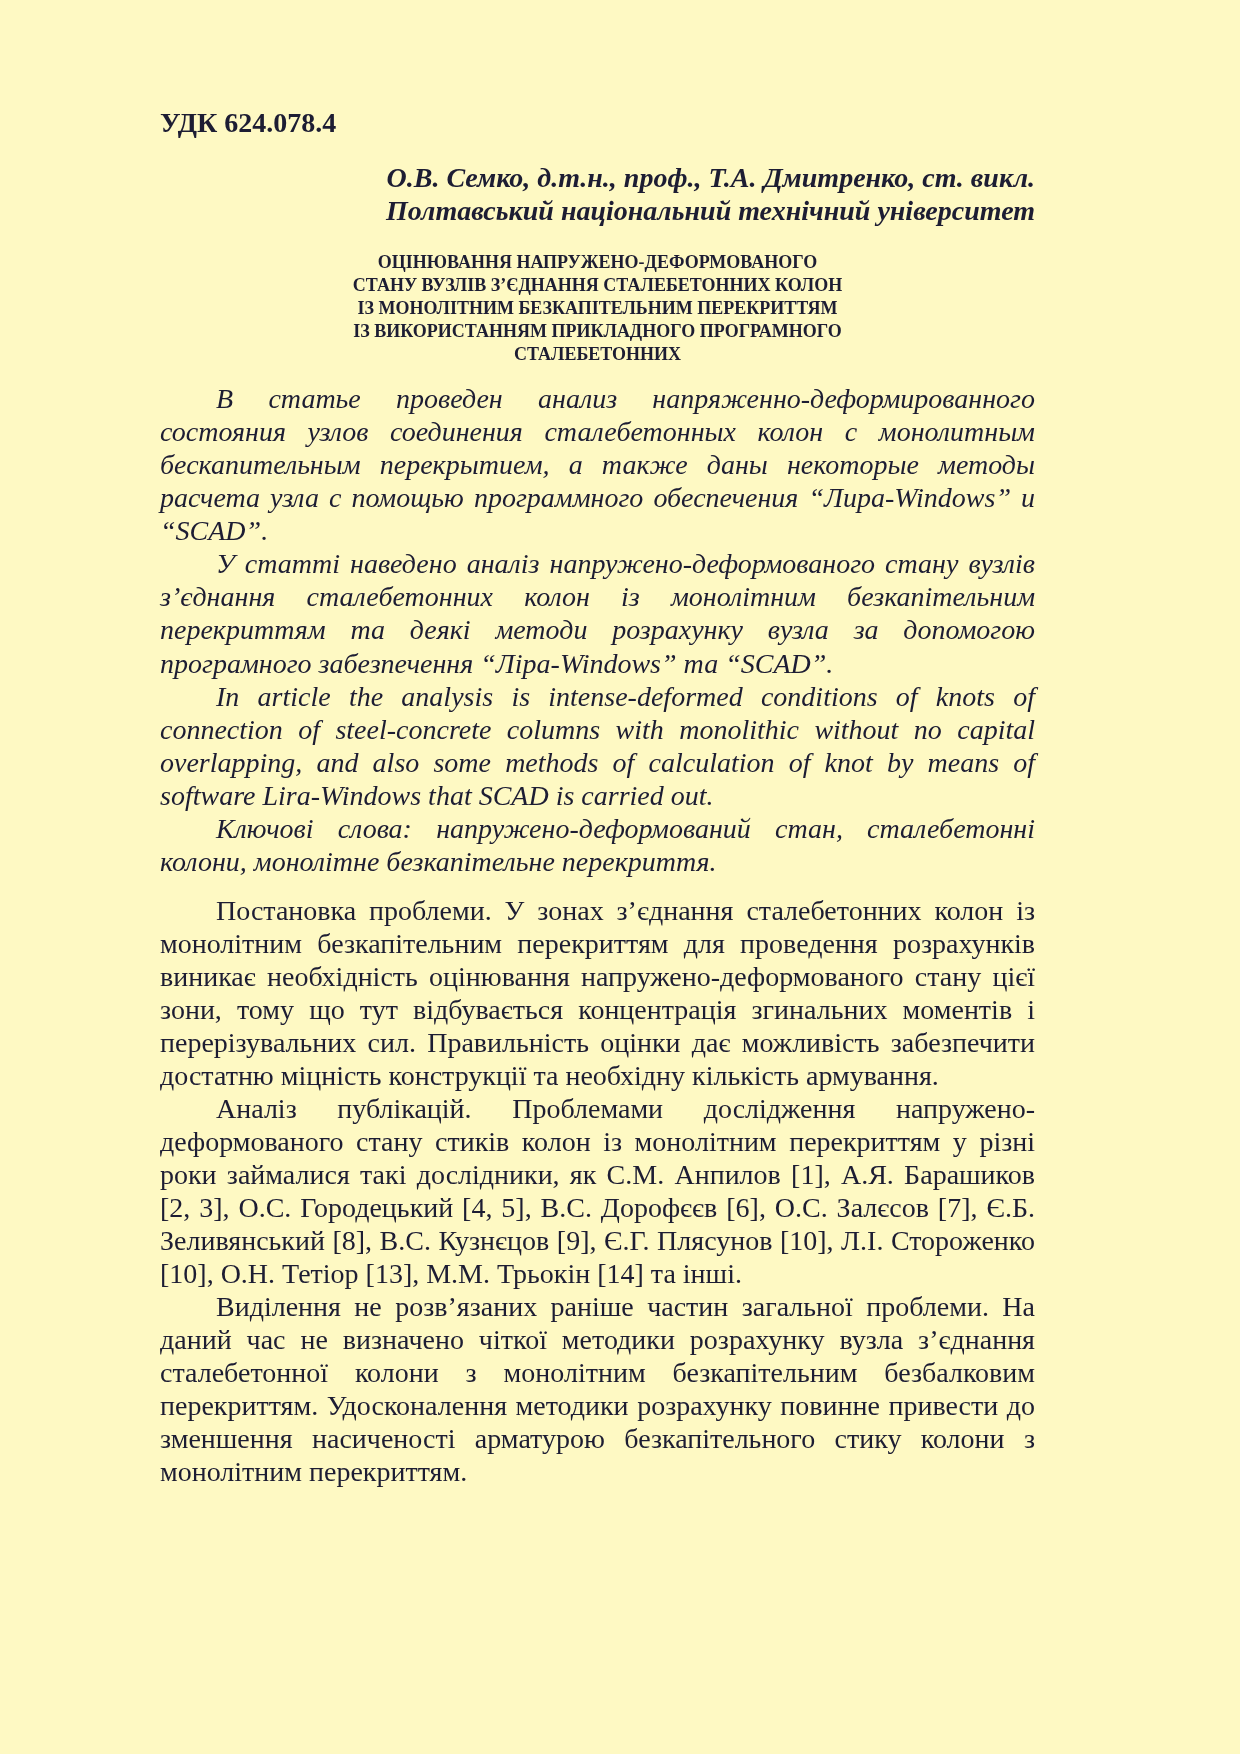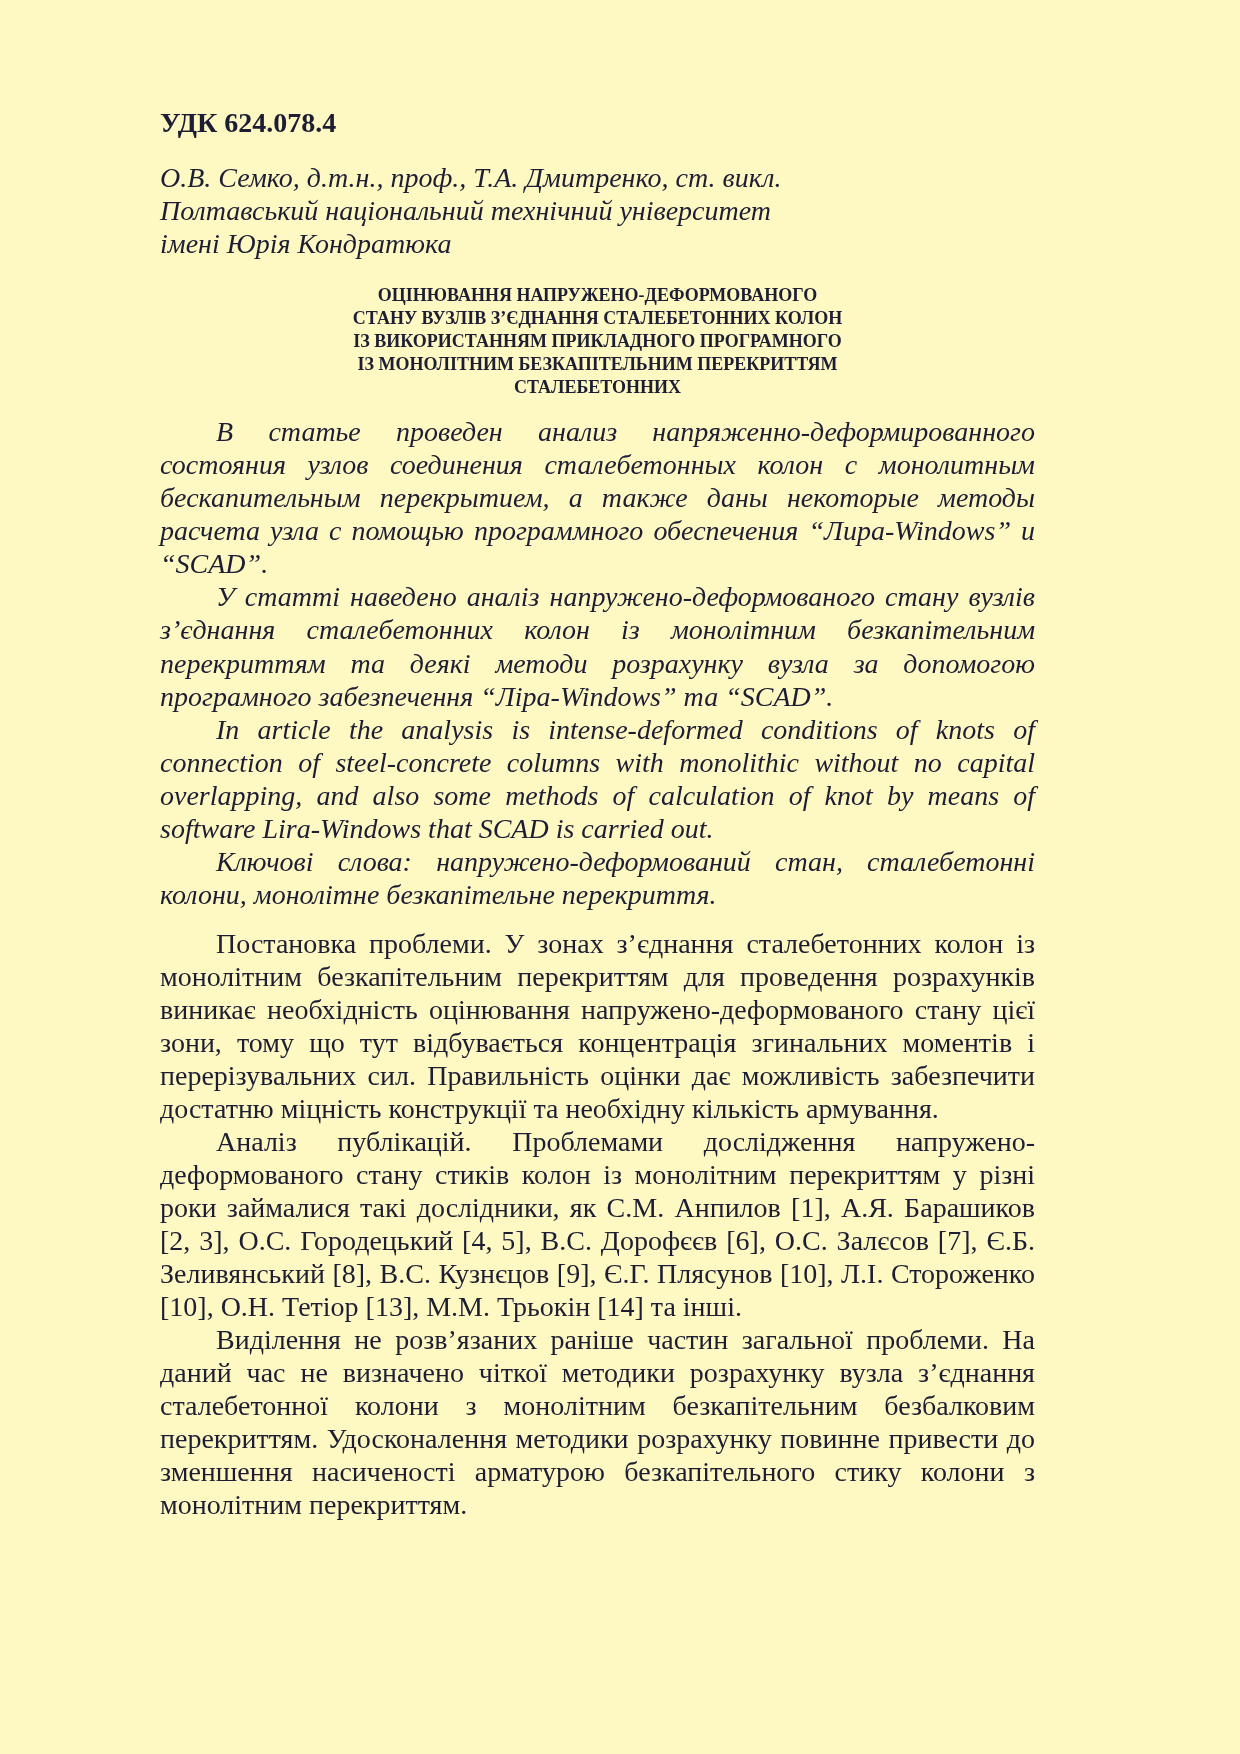--- a/index.html
+++ b/index.html
@@ -22,22 +22,23 @@
     line-height: 1.18;
     color: #1d1d33;
     background: #fef9c3;
   }
   .udc {
     font-weight: bold;
     text-align: left;
   }
   .authors {
     margin-top: 22px;
-    text-align: left;
+    text-align: right;
     font-style: italic;
+    font-weight: bold;
   }
   .title {
     margin: 24px 0 0 0;
     text-align: center;
     font-weight: bold;
     font-size: 18px;
     line-height: 1.28;
   }
   .abstract-block {
     margin-top: 16px;
@@ -58,28 +59,27 @@
 </head>
 <body>
 
 <div class="page">
 
   <div class="udc">УДК 624.078.4</div>
 
   <div class="authors">
     <div>О.В. Семко, д.т.н., проф., Т.А. Дмитренко, ст. викл.</div>
     <div>Полтавський національний технічний університет</div>
-    <div>імені Юрія Кондратюка</div>
   </div>
 
   <div class="title">
     <div>ОЦІНЮВАННЯ НАПРУЖЕНО-ДЕФОРМОВАНОГО</div>
     <div>СТАНУ ВУЗЛІВ З’ЄДНАННЯ СТАЛЕБЕТОННИХ КОЛОН</div>
+    <div>ІЗ МОНОЛІТНИМ БЕЗКАПІТЕЛЬНИМ ПЕРЕКРИТТЯМ</div>
     <div>ІЗ ВИКОРИСТАННЯМ ПРИКЛАДНОГО ПРОГРАМНОГО</div>
-    <div>ІЗ МОНОЛІТНИМ БЕЗКАПІТЕЛЬНИМ ПЕРЕКРИТТЯМ</div>
     <div>СТАЛЕБЕТОННИХ</div>
   </div>
 
   <div class="abstract-block">
     <p>В статье проведен анализ напряженно-деформированного состояния узлов соединения сталебетонных колон с монолитным бескапительным перекрытием, а также даны некоторые методы расчета узла с помощью программного обеспечения “Лира-Windows” и “SCAD”.</p>
     <p>У статті наведено аналіз напружено-деформованого стану вузлів з’єднання сталебетонних колон із монолітним безкапітельним перекриттям та деякі методи розрахунку вузла за допомогою програмного забезпечення “Ліра-Windows” та “SCAD”.</p>
     <p>In article the analysis is intense-deformed conditions of knots of connection of steel-concrete columns with monolithic without no capital overlapping, and also some methods of calculation of knot by means of software Lira-Windows that SCAD is carried out.</p>
     <p><b>Ключові слова:</b><span> напружено-деформований стан, сталебетонні колони, монолітне безкапітельне перекриття.</span></p>
   </div>
 

